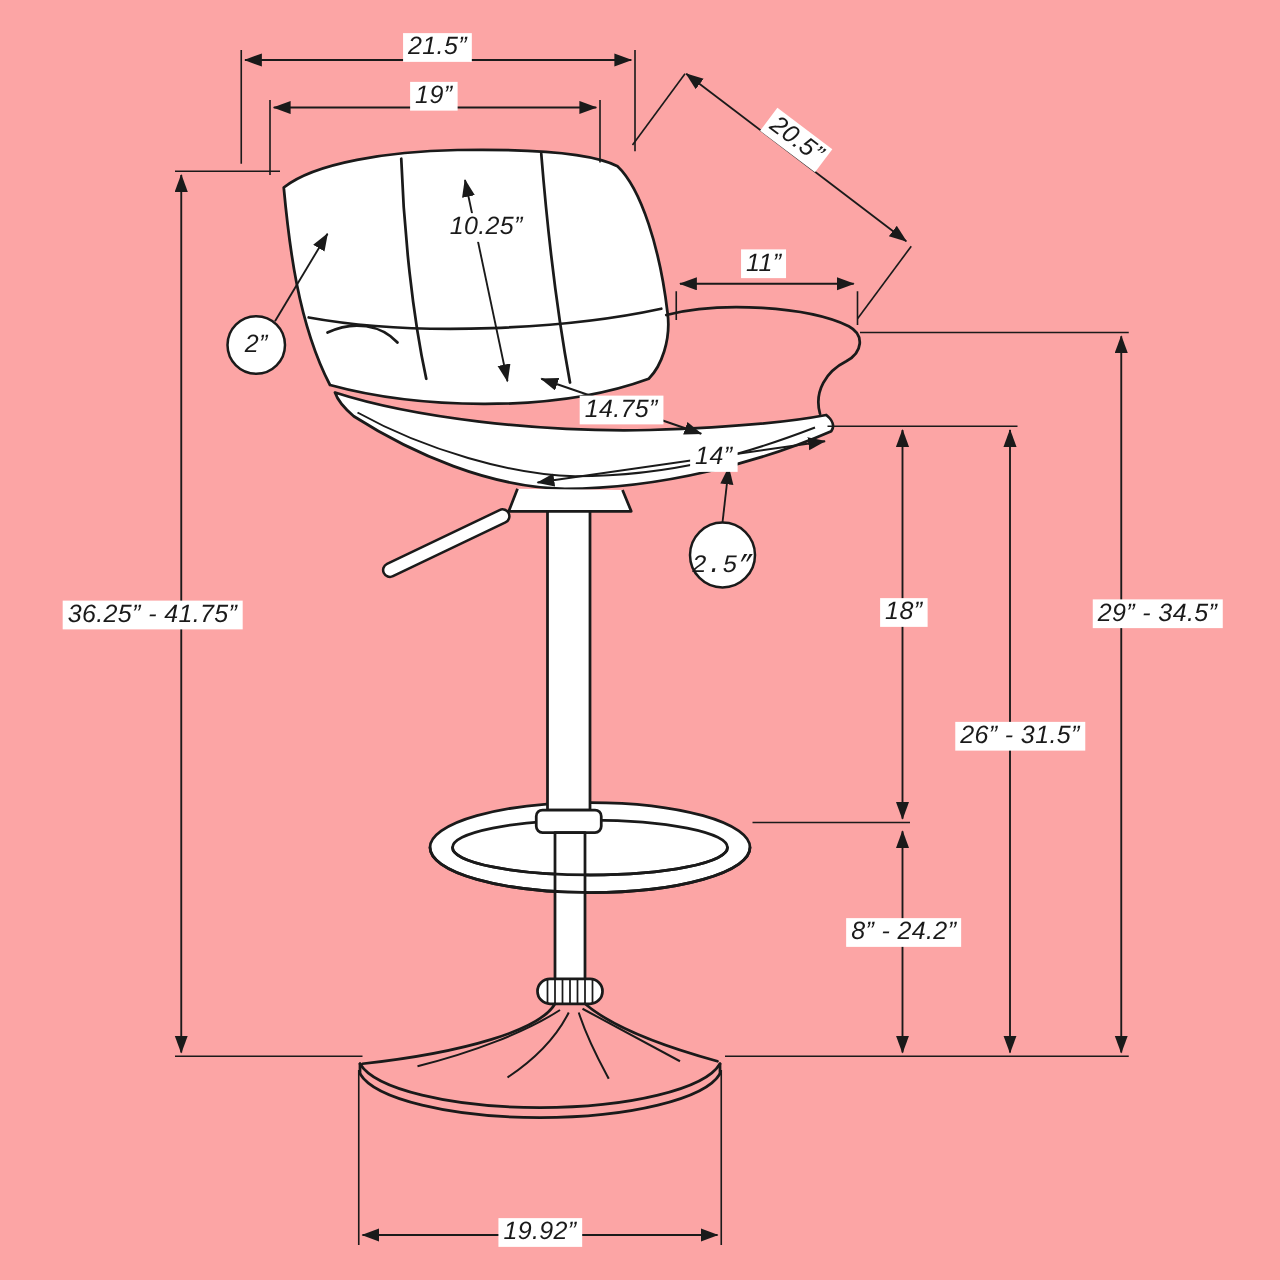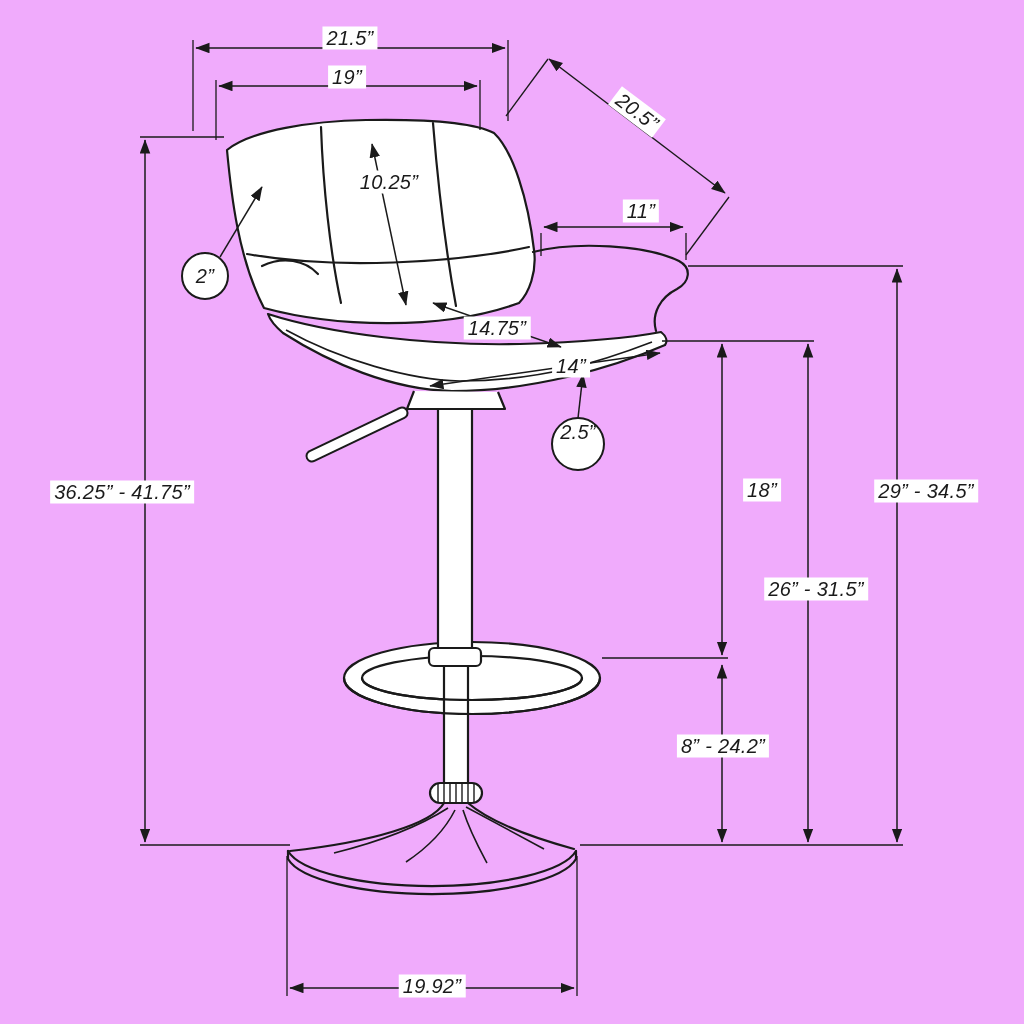--- a/index.html
+++ b/index.html
@@ -1,16 +1,16 @@
 <!DOCTYPE html>
 <html><head>
 <meta charset="utf-8">
 <style>
   html,body{margin:0;padding:0;background:#fff;}
-  .stage{position:relative;width:1024px;height:1024px;background:#f0abfc;overflow:hidden;
+  .stage{position:relative;width:1024px;height:1024px;background:#fca5a5;overflow:hidden;
          font-family:"Liberation Sans",sans-serif;}
   .stage svg{position:absolute;left:0;top:0;}
   .dim-label{
     position:absolute;
     transform:translate(-50%,-50%);
     font:italic 20px "Liberation Sans",sans-serif;
     color:#1a1a1a;
     background:#fff;
     padding:0 4px;
     white-space:nowrap;
@@ -154,25 +154,25 @@
     <circle cx="205" cy="276" r="23" fill="#ffffff" stroke="#1a1a1a" stroke-width="2"></circle>
     <line class="dim" x1="578" y1="418" x2="583" y2="374" marker-end="url(#arr)"></line>
     <circle cx="578" cy="444" r="26" fill="#ffffff" stroke="#1a1a1a" stroke-width="2"></circle>
   </g>
 </svg>
 
 <div class="dim-label" style="left:350px;top:38px;">21.5”</div>
 <div class="dim-label" style="left:347px;top:77px;">19”</div>
 <div class="dim-label rot" style="left:637px;top:112px;">20.5”</div>
 <div class="dim-label" style="left:389px;top:182px;">10.25”</div>
-<div class="dim-label" style="left:641px;top:211px;text-align:center;">11”</div>
+<div class="dim-label" style="left:611px;top:211px;text-align:center;">11”</div>
 <div class="dim-label clear" style="left:205px;top:276px;">2”</div>
 <div class="dim-label" style="left:497px;top:328px;text-align:right;">14.75”</div>
 <div class="dim-label" style="left:571px;top:366px;">14”</div>
-<div class="dim-label clear" style="left:578px;top:432px;">2.5”</div>
+<div class="dim-label clear" style="left:578px;top:453px;font-family:Liberation Mono, monospace;">2.5”</div>
 <div class="dim-label" style="left:122px;top:492px;">36.25” - 41.75”</div>
-<div class="dim-label" style="left:723px;top:490px;margin-left:39px;">18”</div>
+<div class="dim-label" style="left:723px;top:490px;">18”</div>
 <div class="dim-label" style="left:816px;top:589px;">26” - 31.5”</div>
 <div class="dim-label" style="left:926px;top:491px;">29” - 34.5”</div>
 <div class="dim-label" style="left:723px;top:746px;">8” - 24.2”</div>
 <div class="dim-label" style="left:432px;top:986px;">19.92”</div>
 
 </div>
 
 </body></html>

